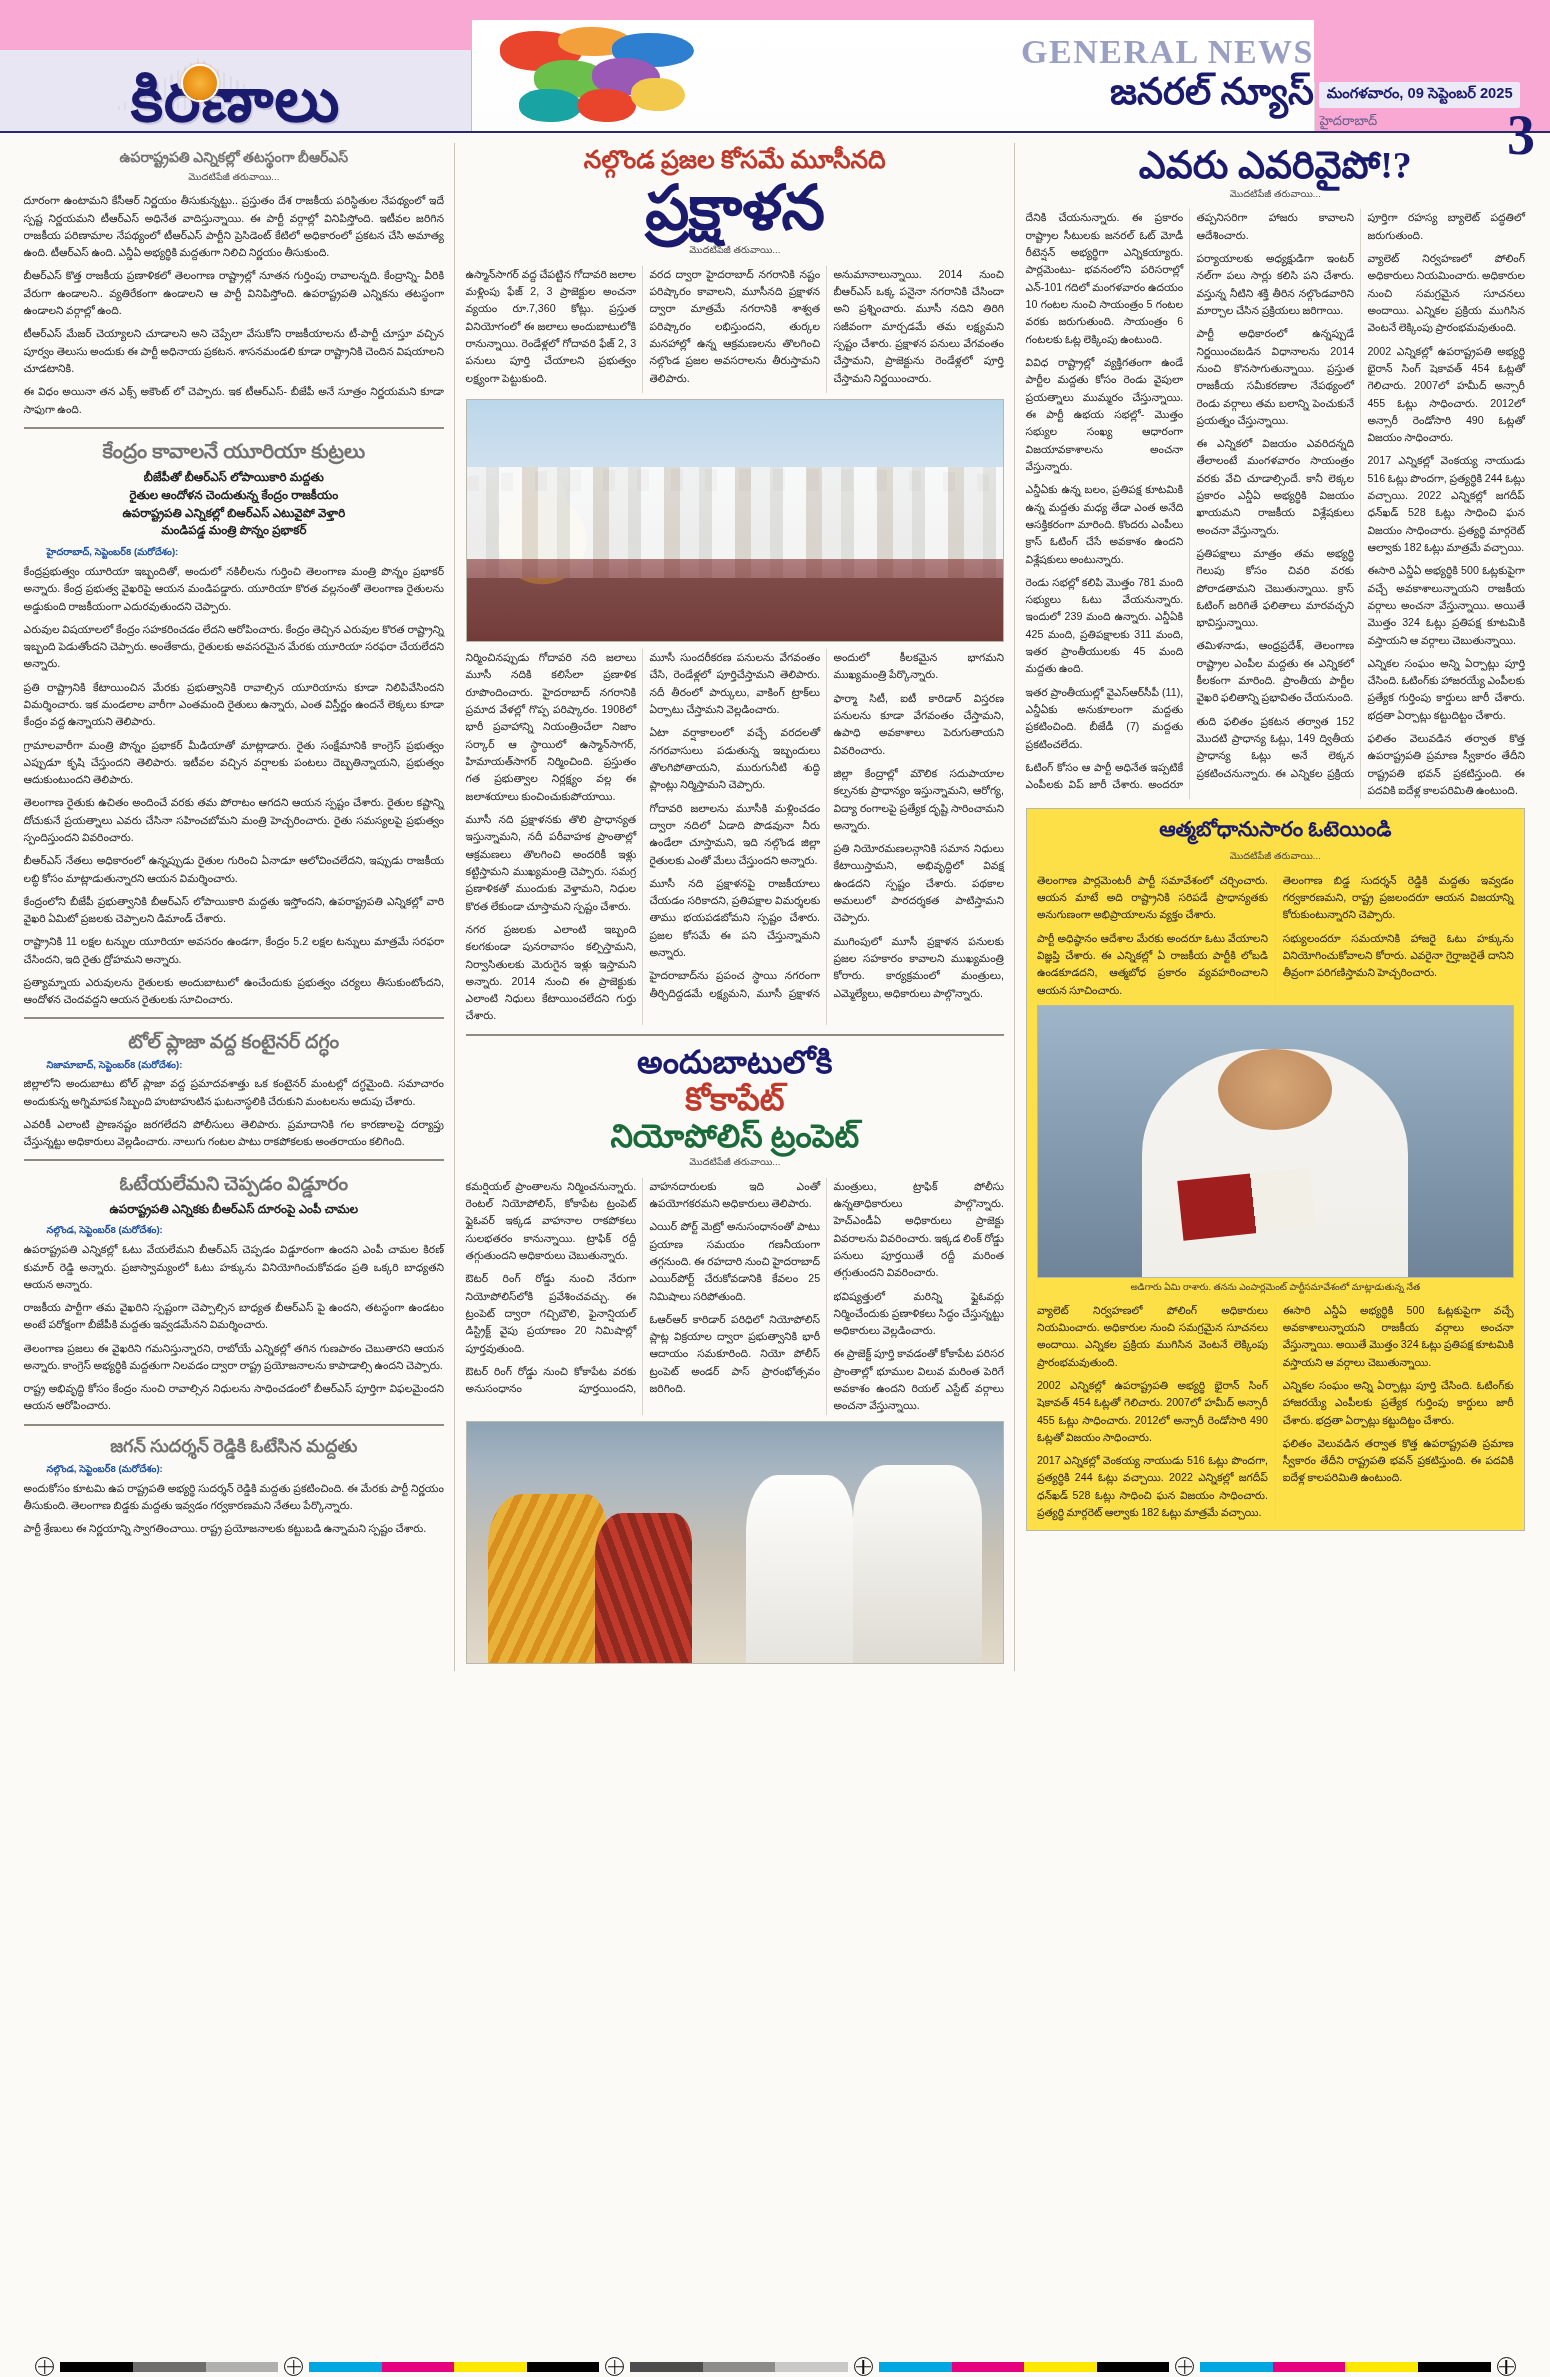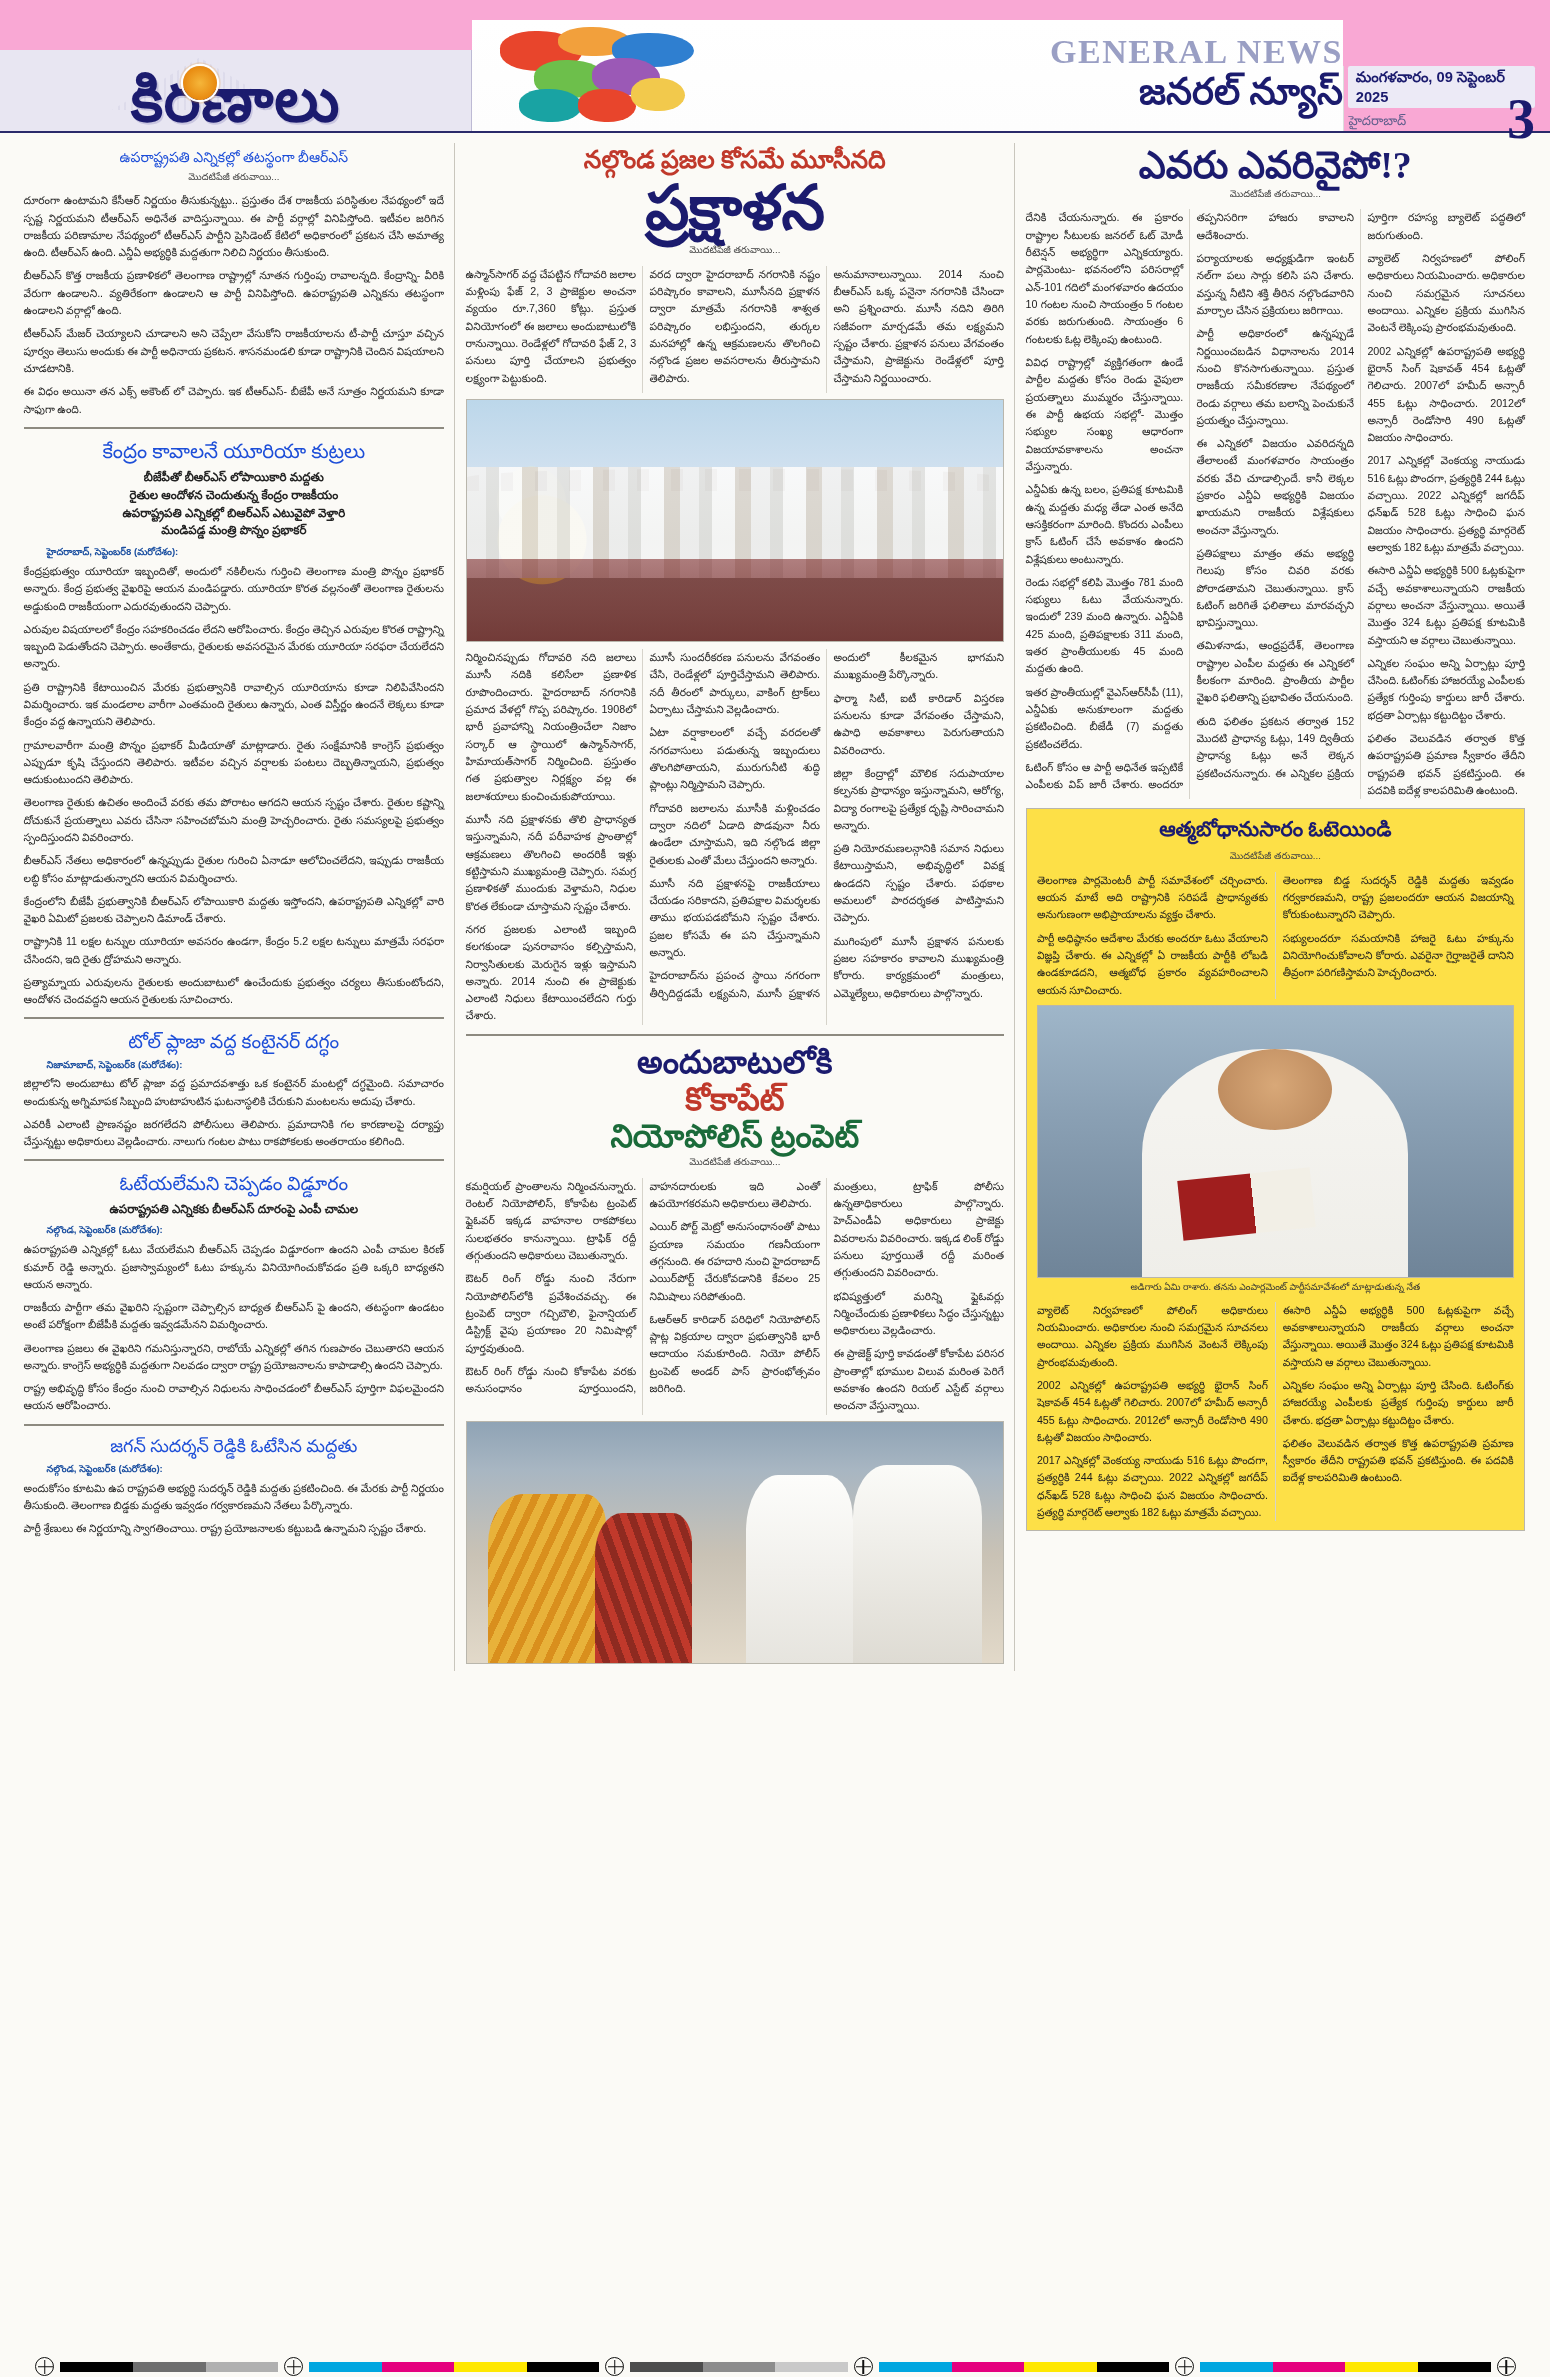--- a/index.html
+++ b/index.html
@@ -84,21 +84,21 @@
   }
   .gn-te {
     font-family: "Liberation Serif", serif;
     font-size: 37px;
     font-weight: bold;
     color: #1b1b6e;
     line-height: 1.25;
     text-align: right;
   }
   .mast-right {
-    width: 208px;
+    width: 237px;
     display: flex;
     flex-direction: column;
     align-items: flex-end;
     justify-content: center;
     padding-right: 16px;
     border-left: 0.7px solid #ddd;
     position: relative;
   }
   .mast-date {
     font-size: 14.7px; color: #1b1b6e; font-weight: bold;
@@ -118,23 +118,23 @@
     padding: 10.3px 13.3px 0 13.3px;
   }
   .col { padding: 0 10.3px; }
   .col-1 { width: 442px; border-right: 0.7px solid #c9c6bd; }
   .col-2 { width: 560px; border-right: 0.7px solid #c9c6bd; }
   .col-3 { width: 520px; }
 
   
   .kicker {
     text-align:center;
-    color:#1d4ed8;
+    color:#737373;
     font-size: 14px;
-    font-weight: normal;
+    font-weight: bold;
     line-height: 1.45;
     margin: 4.4px 0 2.9px 0;
     font-family: "Liberation Serif", serif;
   }
   .subkicker {
     text-align:center;
     color:#222;
     font-size: 11.8px;
     font-weight: bold;
     line-height:1.5;

